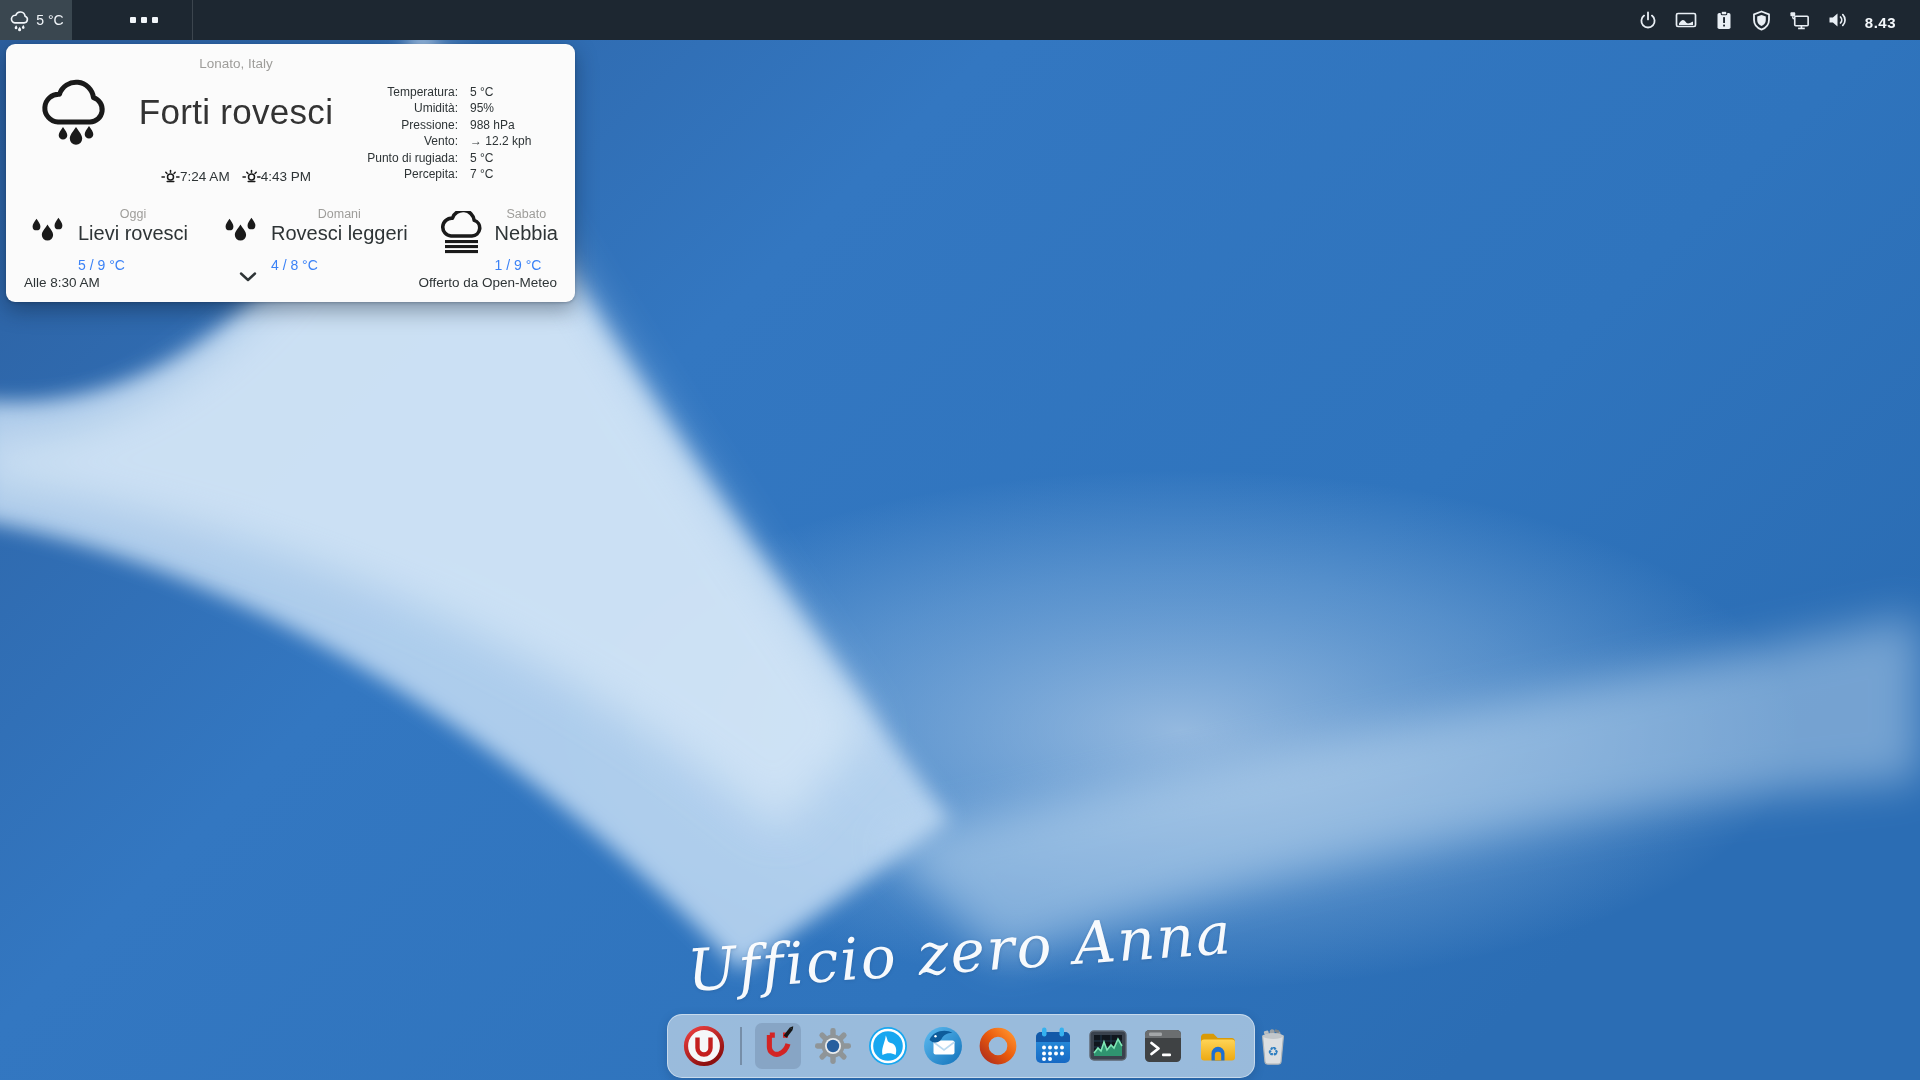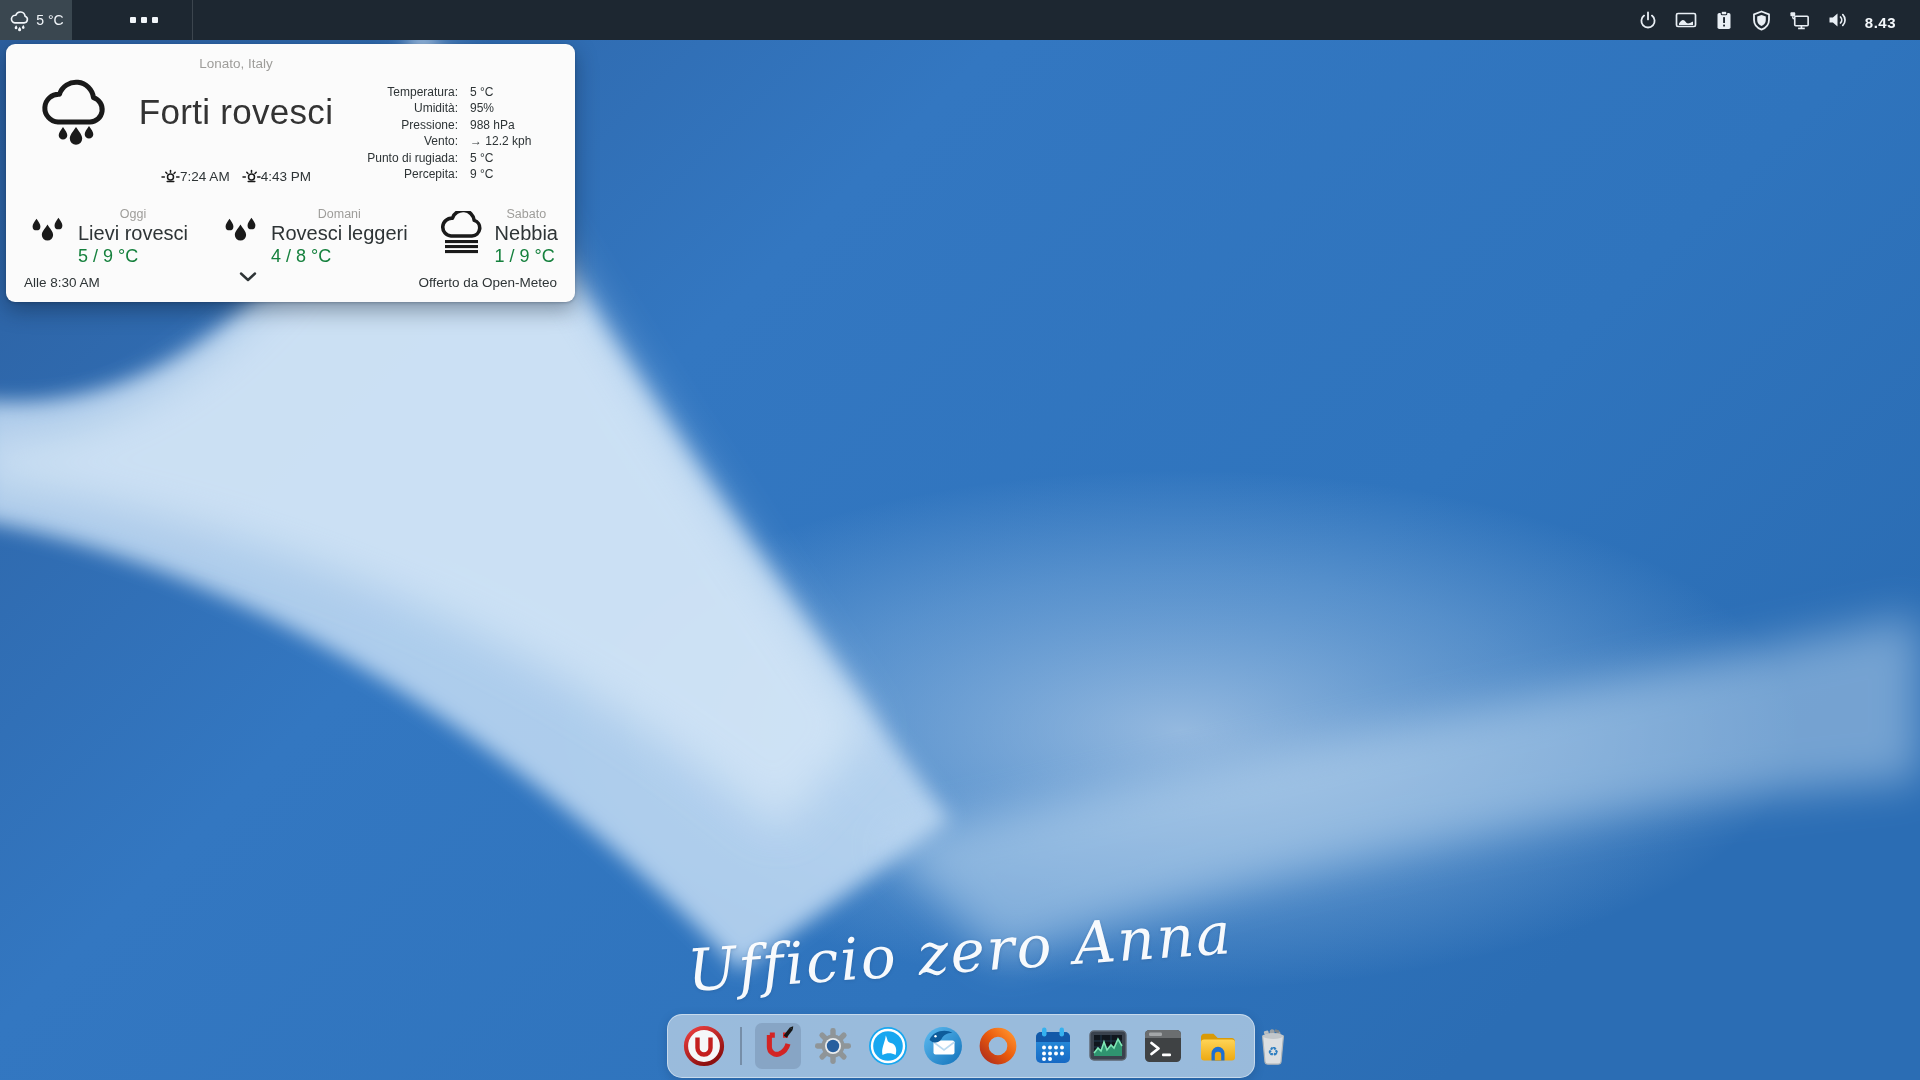--- a/index.html
+++ b/index.html
@@ -88,21 +88,21 @@
   .wp-details .val { text-align:left; color:#2e3436; white-space:nowrap; }
   .wp-forecast {
     position:absolute; left:20px; top:163px; width:532px; height:58px;
     display:flex; justify-content:space-between;
   }
   .fc-col { display:flex; align-items:flex-start; gap:10px; }
   .fc-icon { display:flex; margin-top:4px; }
   .fc-text { display:flex; flex-direction:column; }
   .fc-day { font-size:12.5px; color:#9e9d9a; text-align:center; }
   .fc-cond { font-size:20px; color:#2e3436; margin-top:1px; }
-  .fc-temp { font-size:18px; color:#15803d; margin-top:1px; }
+  .fc-temp { font-size:14px; color:#3b82f6; margin-top:12px; }
   .wp-footer {
     position:absolute; left:18px; right:18px; bottom:10px; height:20px;
     display:flex; align-items:center; font-size:13.5px; color:#2e3436;
   }
   .wp-updated { flex:0 0 auto; }
   .wp-chevron { position:absolute; left:204px; top:0; width:40px; display:flex; justify-content:center; cursor:pointer; }
   .wp-attrib { margin-left:auto; }
 
   
   .dock {
@@ -274,21 +274,21 @@
       <span class="val">5 °C</span>
       <span class="lbl">Umidità:</span>
       <span class="val">95%</span>
       <span class="lbl">Pressione:</span>
       <span class="val">988 hPa</span>
       <span class="lbl">Vento:</span>
       <span class="val">→ 12.2 kph</span>
       <span class="lbl">Punto di rugiada:</span>
       <span class="val">5 °C</span>
       <span class="lbl">Percepita:</span>
-      <span class="val">9 °C</span>
+      <span class="val">7 °C</span>
     </div>
 
   <div class="wp-forecast" id="wp-forecast">
       <div class="fc-col">
         <span class="fc-icon">
           <svg width="42" height="44" viewBox="0 0 44 46">
             <path d="M11 8 c2.3 3.7 4.1 5.5 4.1 8.1 a4.1 4.1 0 1 1 -8.2 0 c0-2.6 1.8-4.4 4.1-8.1 Z" fill="#1a1a1a"></path>
             <path d="M22.5 14 c3.1 5.1 5.9 7.4 5.9 11 a5.9 5.9 0 1 1 -11.8 0 c0-3.6 2.8-5.9 5.9-11 Z" fill="#1a1a1a"></path>
             <path d="M34 7 c2.3 3.7 4.1 5.5 4.1 8.1 a4.1 4.1 0 1 1 -8.2 0 c0-2.6 1.8-4.4 4.1-8.1 Z" fill="#1a1a1a"></path>
           </svg>

